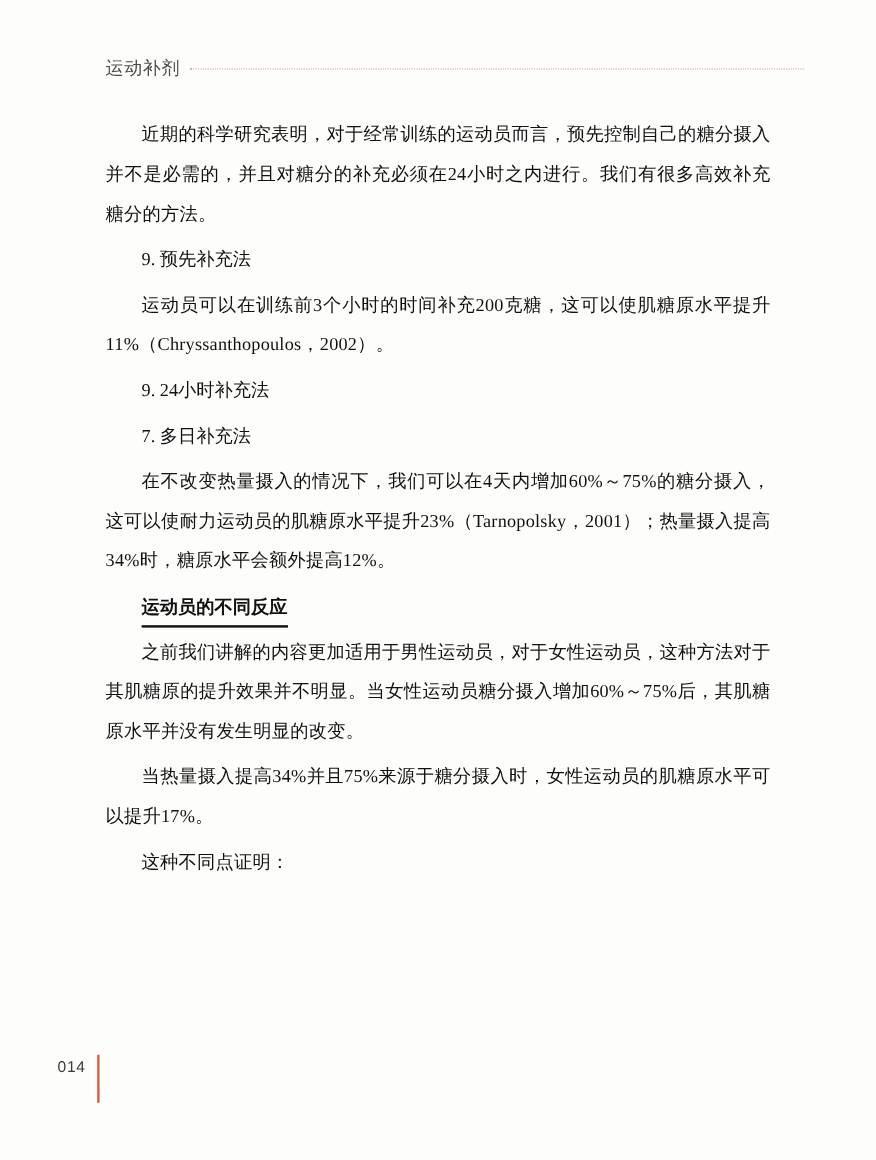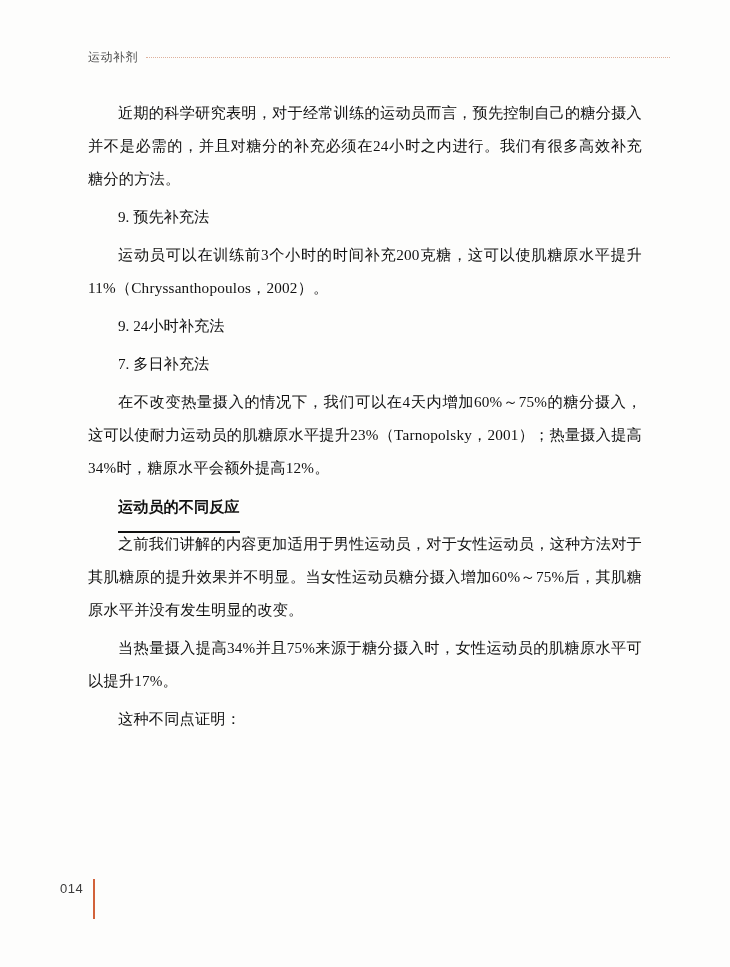--- a/index.html
+++ b/index.html
@@ -26,21 +26,21 @@
   .header {
     position: absolute;
     top: 48px;
     left: 88px;
     right: 60px;
     display: flex;
     align-items: center;
     height: 18px;
   }
   .header-title {
-    font-size: 12px;
+    font-size: 15px;
     letter-spacing: 0.5px;
     color: #4a4a4a;
     white-space: nowrap;
     font-family: "Liberation Sans", "DejaVu Sans", sans-serif;
   }
   .header-rule {
     flex: 1;
     margin-left: 8px;
     height: 1px;
     border-bottom: 1px dotted #d9a38c;
@@ -77,27 +77,27 @@
     margin: 6px 0 4px 0;
     text-indent: 30px;
     line-height: 33px;
   }
   .section-title {
     font-family: "Liberation Sans", "DejaVu Sans", sans-serif;
     font-weight: bold;
     font-size: 15.2px;
     color: #111111;
     border-bottom: 2px solid #111111;
-    padding-bottom: 16px;
+    padding-bottom: 6px;
   }
 
   
   .footer {
     position: absolute;
-    left: 60px;
+    left: 48px;
     bottom: 48px;
     display: flex;
     align-items: flex-end;
     height: 40px;
   }
   .folio {
     font-family: "Liberation Sans", "DejaVu Sans", sans-serif;
     font-size: 13px;
     color: #3c3c3c;
     align-self: flex-start;

